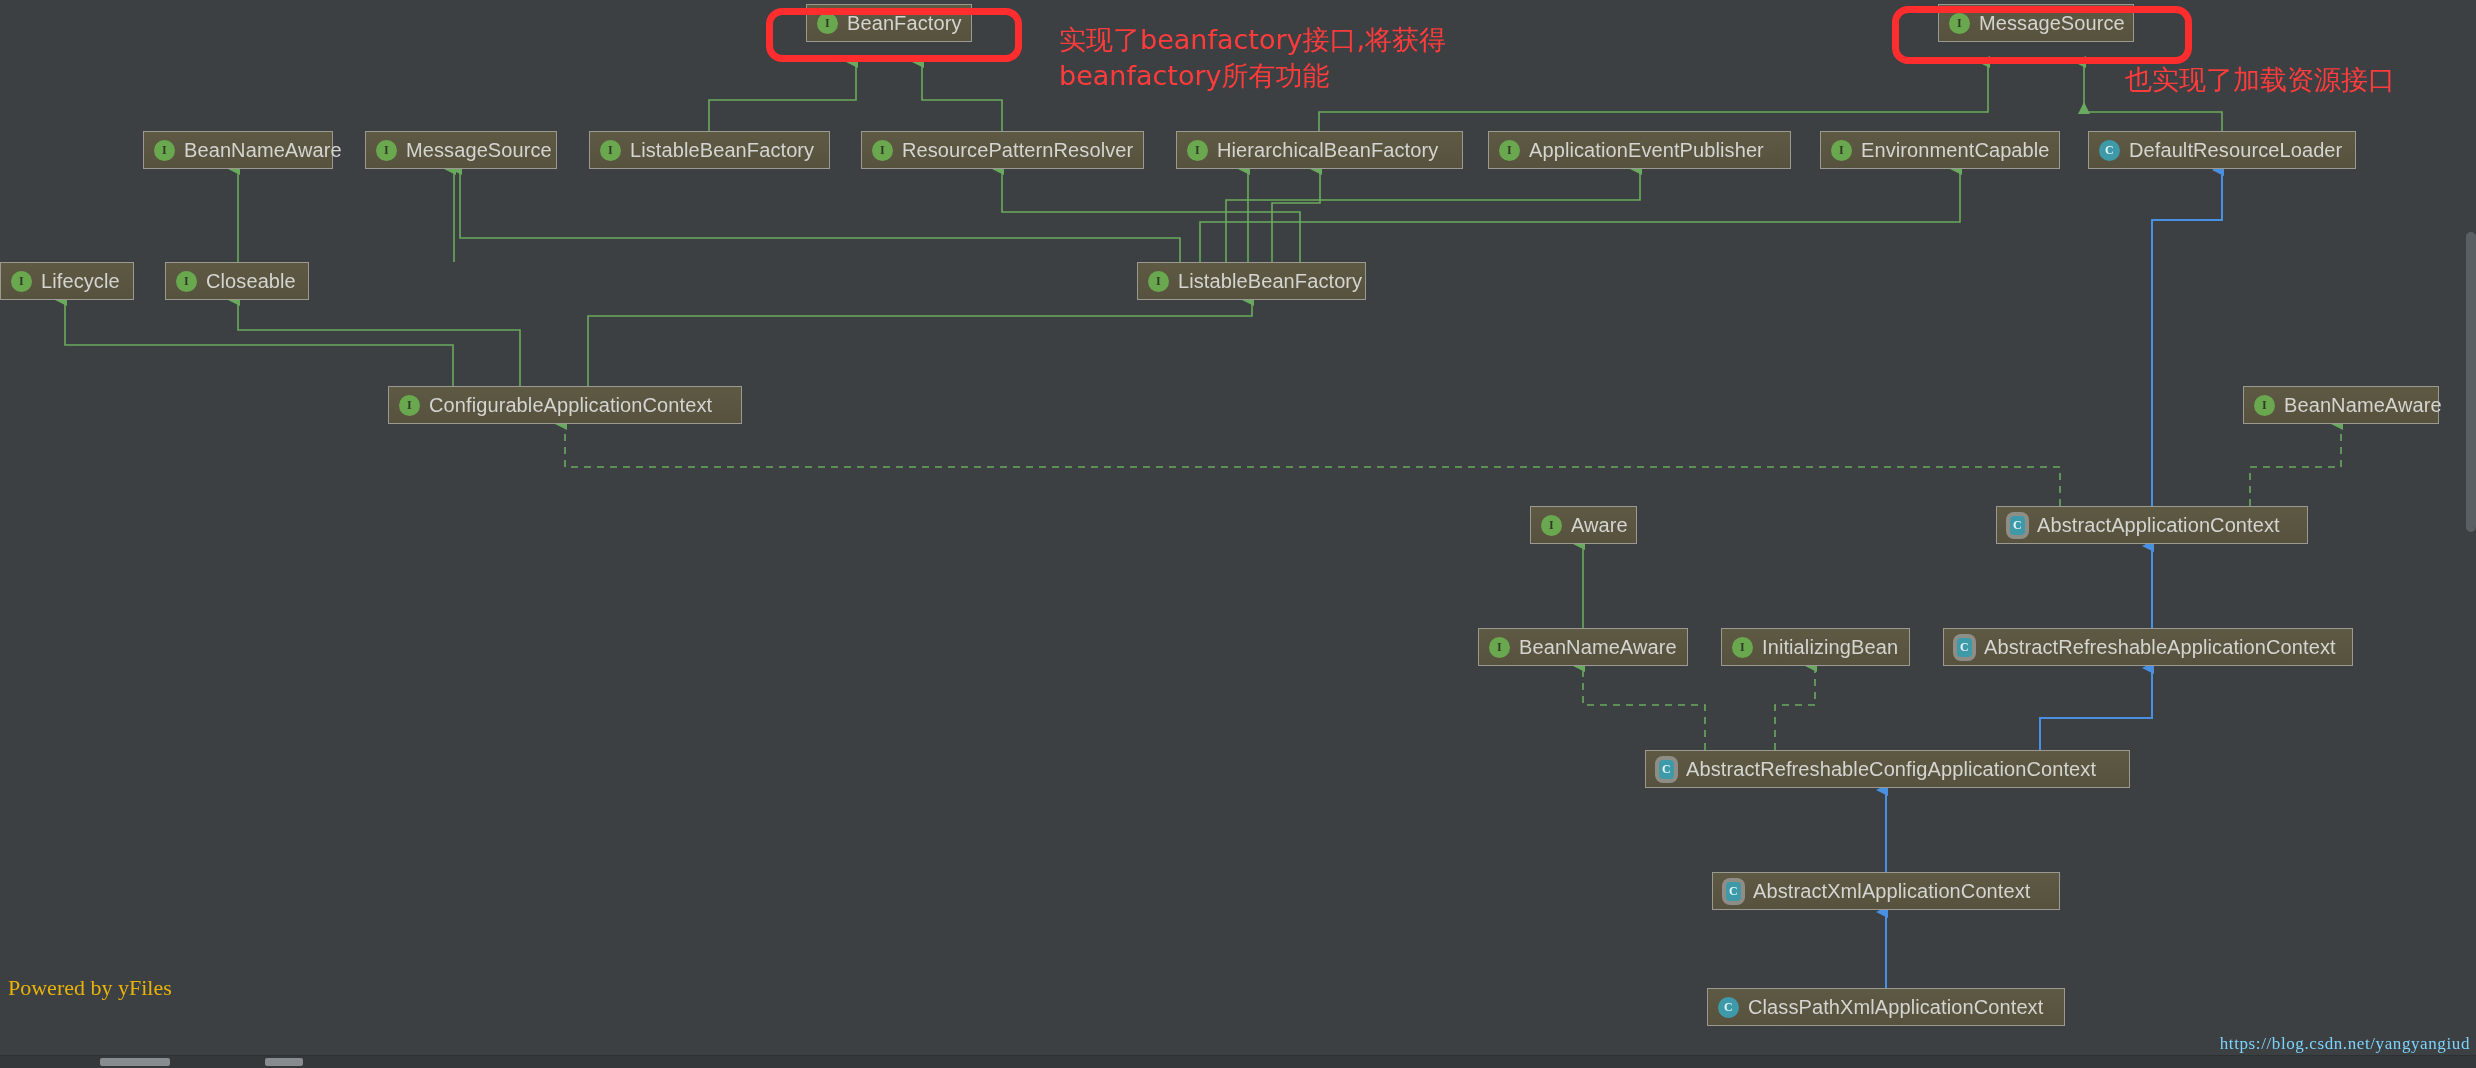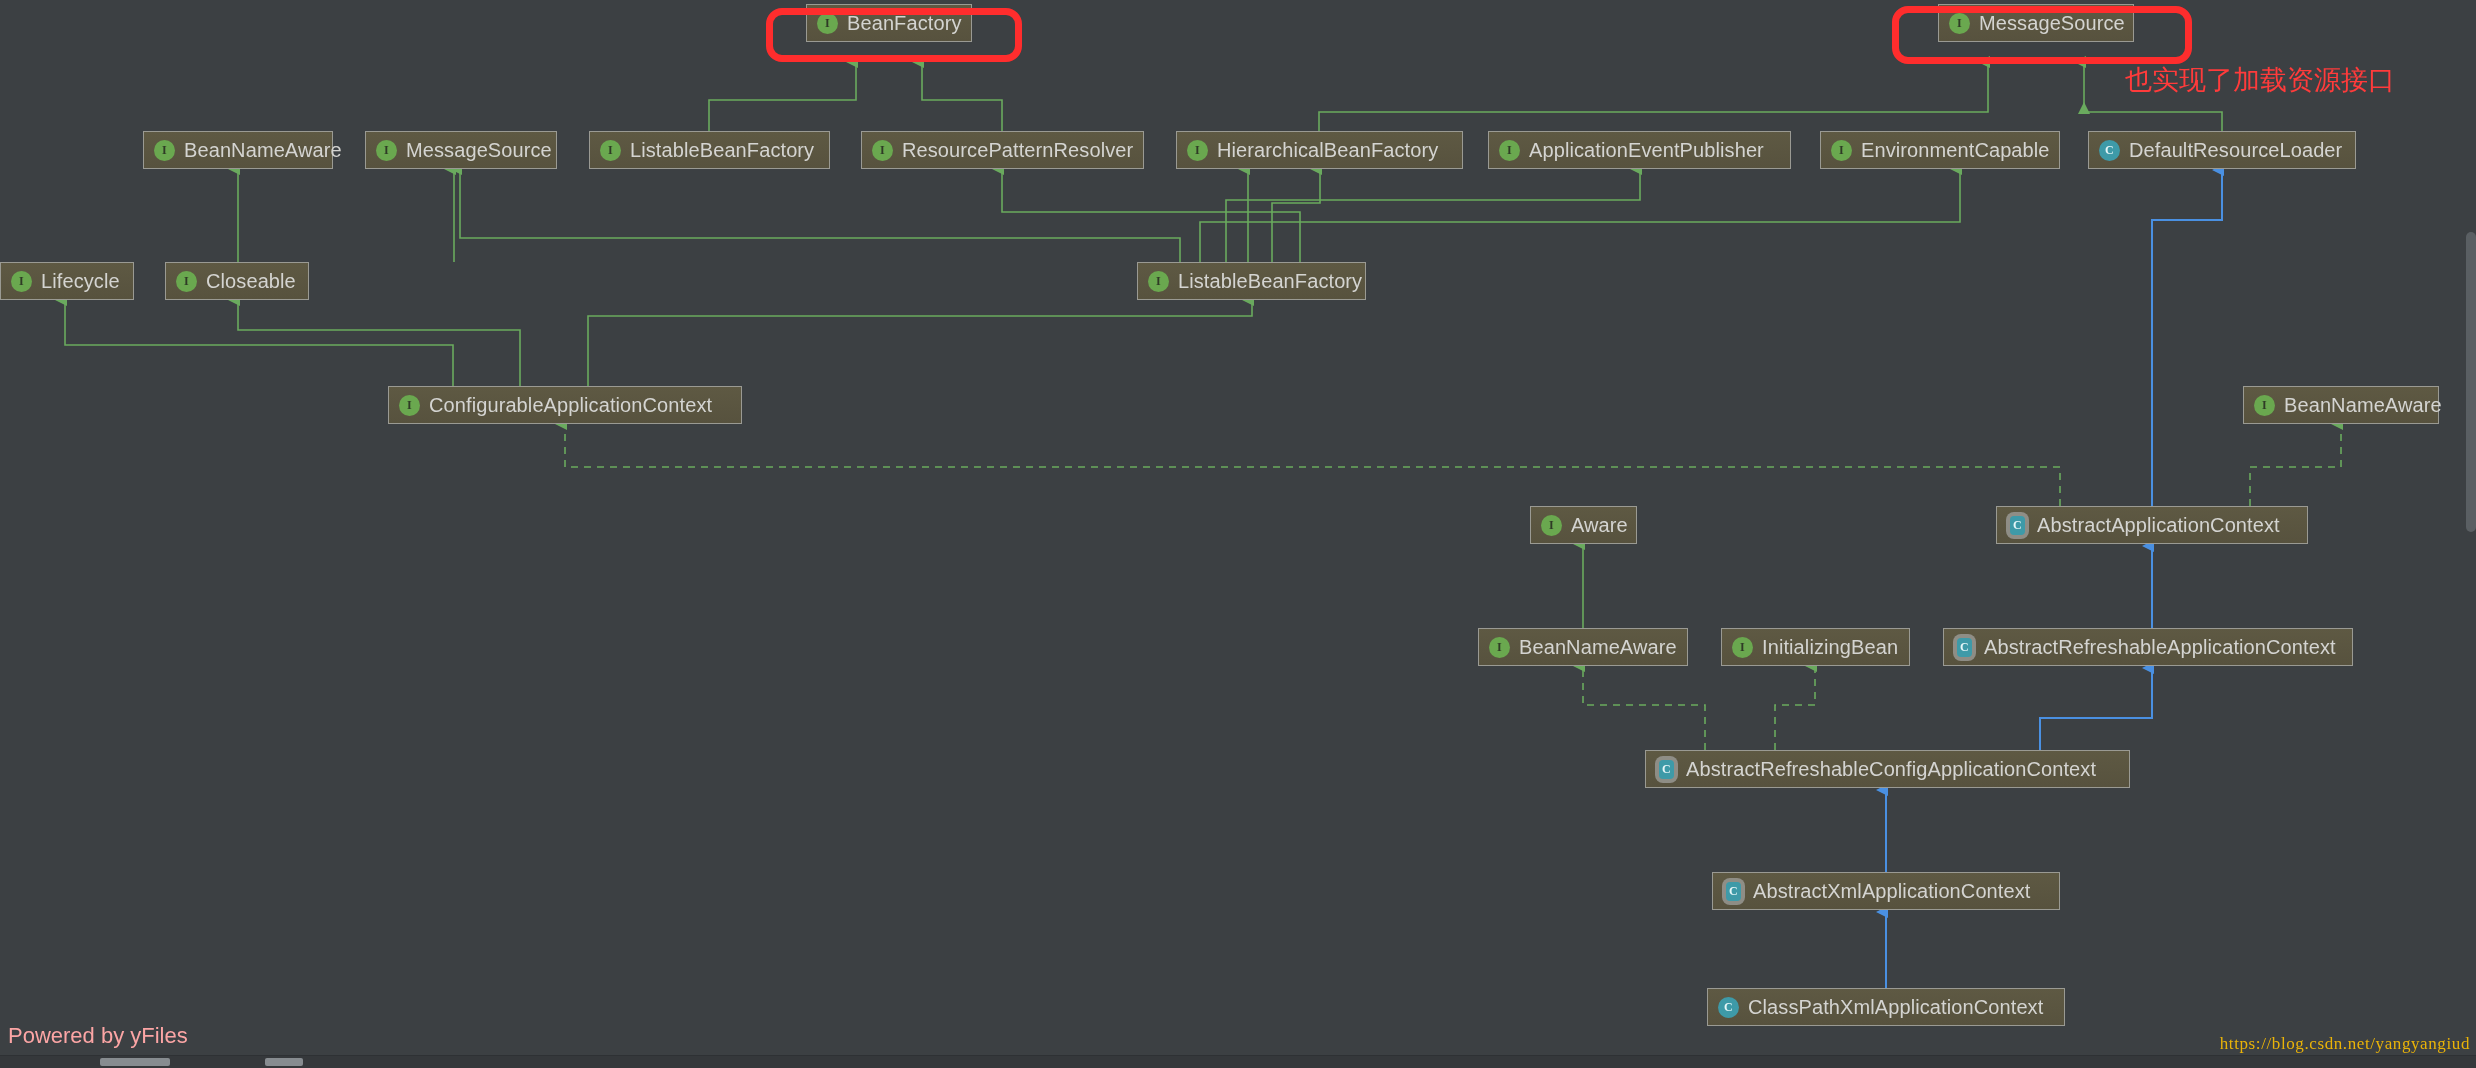--- a/index.html
+++ b/index.html
@@ -53,27 +53,26 @@
     font-family:"DejaVu Sans", sans-serif;
   }
   .hl{
     position:absolute;
     border:7px solid #ff2d2d;
     border-radius:16px;
     box-sizing:border-box;
   }
   .watermark-left{
     position:absolute;left:8px;top:975px;
-    color:#fca5a5;font-size:22px;
-    font-family:Liberation Sans, sans-serif;
-    margin-top:48px;
+    color:#eab308;font-size:22px;
+    font-family:Liberation Serif, serif;
   }
   .watermark-right{
     position:absolute;right:6px;top:1034px;
-    color:#eab308;font-size:17px;
+    color:#7dd3fc;font-size:17px;
     font-family:"Liberation Serif", serif;
     letter-spacing:.6px;
     margin-left:24px;
   }
   .scrollbar-v{
     position:absolute;right:0;top:232px;width:10px;height:300px;
     background:#5a5f63;border-radius:5px;
   }
   .bottombar{
     position:absolute;left:0;bottom:0;width:2476px;height:12px;
@@ -244,20 +243,22 @@
       </div>
       <div class="node" style="left: 1707px; top: 988px; width: 358px;">
         <span class="ic ic-class">C</span>
         <span class="label">ClassPathXmlApplicationContext</span>
       </div>
     </div>
 
   <div class="hl" style="left:766px;top:8px;width:256px;height:54px;"></div>
   <div class="hl" style="left:1892px;top:6px;width:300px;height:58px;"></div>
 
+  <div class="annot" style="left:1059px;top:22px;">实现了beanfactory接口,将获得
+beanfactory所有功能</div>
   <div class="annot" style="left:2125px;top:62px;">也实现了加载资源接口</div>
 
   <div class="watermark-left">Powered by yFiles</div>
   <div class="watermark-right">https://blog.csdn.net/yangyangiud</div>
 
   <div class="scrollbar-v"></div>
 
   <div class="bottombar">
     <div class="bb-seg" style="left:100px;width:70px;"></div>
     <div class="bb-seg" style="left:265px;width:38px;"></div>

